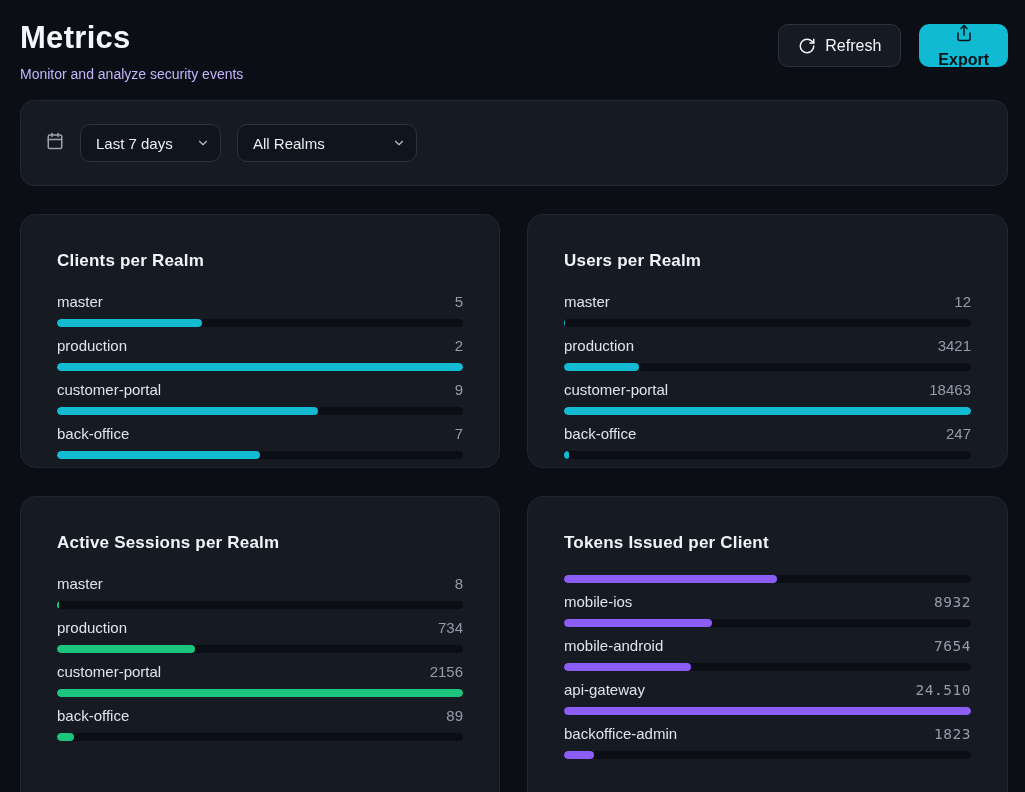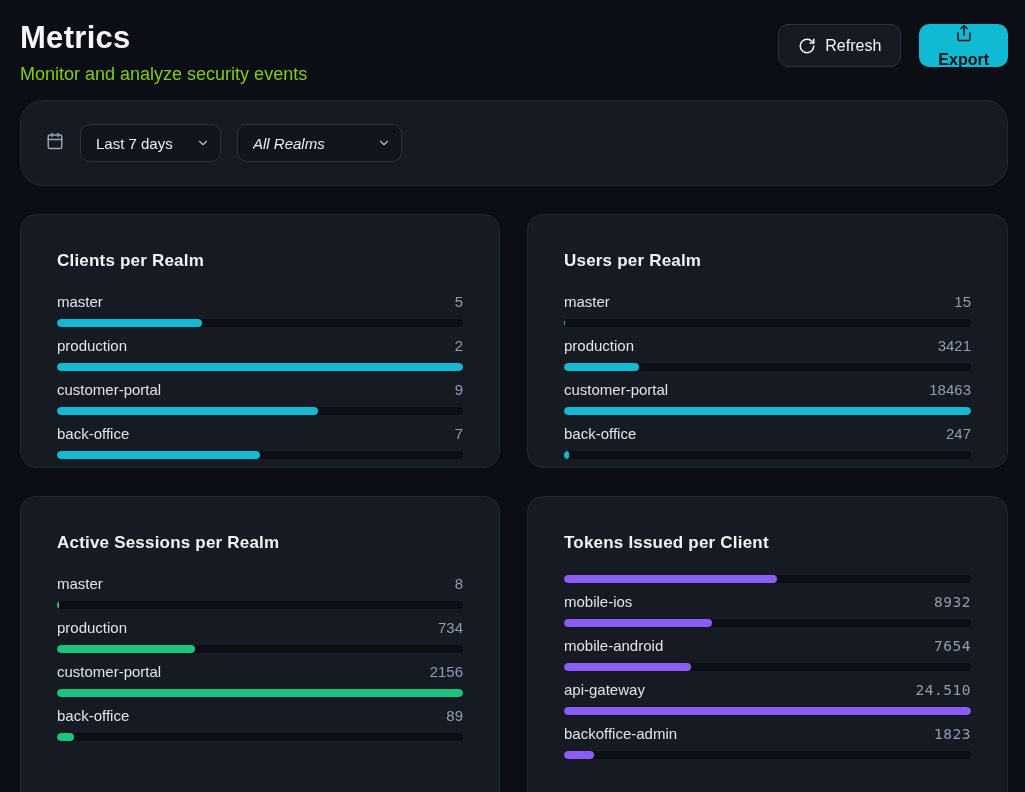--- a/index.html
+++ b/index.html
@@ -8,42 +8,42 @@
     width: 1025px; height: 792px; overflow: hidden;
     background: #0b0e14;
     font-family: "Liberation Sans", sans-serif;
     color: #f2f4f7;
   }
   .page { padding: 14px 17px 0 20px; }
 
   
   .page-header { display: flex; justify-content: space-between; align-items: flex-start; }
   .page-title { margin: 6px 0 8px; font-size: 31px; line-height: 36px; font-weight: bold; color: #f4f6f9; letter-spacing: 0.3px; }
-  .page-subtitle { font-size: 18px; line-height: 20px; color: #84cc16; }
+  .page-subtitle { font-size: 14px; line-height: 20px; color: #c4b5fd; }
   .header-actions { display: flex; gap: 18px; align-items: center; margin-top: 10px; }
   .btn { display: inline-flex; align-items: center; gap: 9px; height: 43px; padding: 0 19px; border-radius: 10px; font-size: 16px; cursor: pointer; user-select: none; }
   .btn-refresh { background: #151a23; border: 1px solid #2b323f; color: #f3f5f8; }
   .btn-export { border: none; color: #0a1017; font-weight: bold; flex-direction: column; }
   .btn svg { display: block; }
 
   
   .filter-bar {
     margin-top: 16px; height: 86px;
-    background: #151a23; border: 1px solid #212733; border-radius: 23px;
+    background: #151a23; border: 1px solid #212733; border-radius: 14px;
     display: flex; align-items: center; padding: 0 25px; gap: 16px;
   }
   .select-wrap { position: relative; display: inline-block; }
   .filter-bar select {
     appearance: none; -webkit-appearance: none; -moz-appearance: none;
     height: 38px; background: #10141c; border: 1px solid #2c3340; border-radius: 10px;
     color: #eaedf1; font-size: 15px; padding: 0 34px 0 15px;
     font-family: "Liberation Sans", sans-serif; cursor: pointer; outline: none;
   }
   .select-date { width: 141px; }
-  .select-realm { width: 165px; font-style: italic; }
+  .select-realm { width: 180px; }
   .select-chevron { position: absolute; right: 11px; top: 12px; pointer-events: none; }
 
   
   .grid {
     margin-top: 28px;
     display: grid;
     grid-template-columns: 480px 1fr;
     grid-template-rows: 254px 340px;
     column-gap: 27px; row-gap: 28px;
   }
@@ -170,21 +170,21 @@
             <div class="fill" style="width: 50%; background: rgb(18, 186, 210);"></div>
           </div>
       </div>
     </div>
 
     <div class="card">
       <h2 class="card-title">Users per Realm</h2>
       <div class="metric-row">
         <div class="row-top">
           <span class="row-label">master</span>
-          <span class="row-value">15</span>
+          <span class="row-value">12</span>
         </div>
         <div class="track">
             <div class="fill" style="width: 0.0649948%; background: rgb(18, 186, 210);"></div>
           </div>
       </div>
       <div class="metric-row">
         <div class="row-top">
           <span class="row-label">production</span>
           <span class="row-value">3421</span>
         </div>

